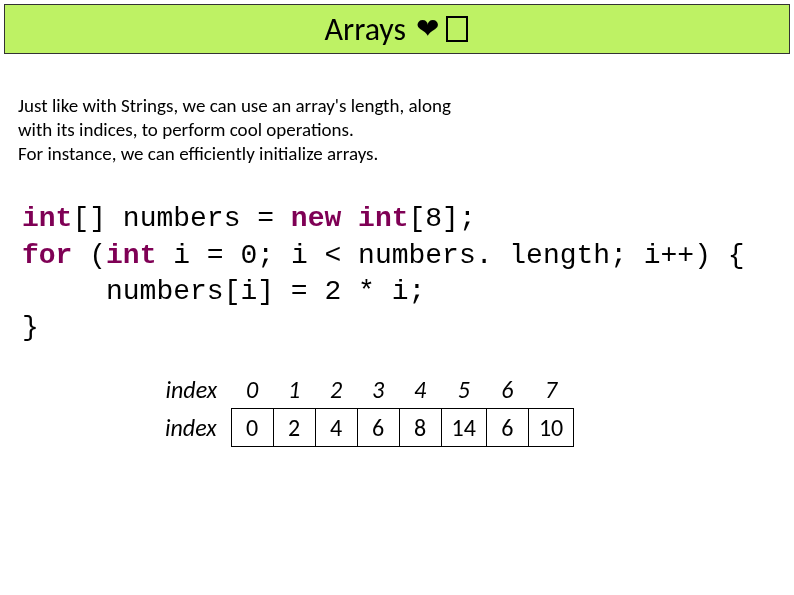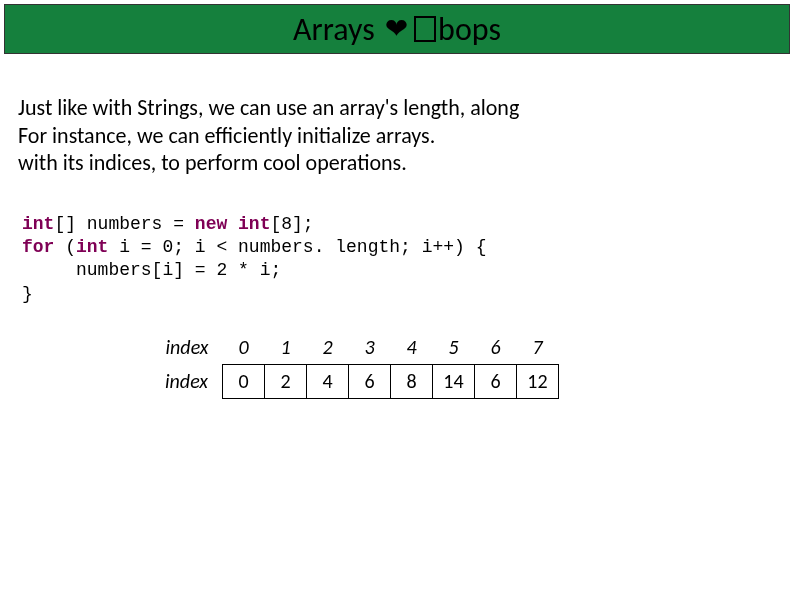--- a/index.html
+++ b/index.html
@@ -6,21 +6,21 @@
   body {
     width: 794px;
     height: 595px;
     background: #ffffff;
     font-family: Calibri, "Segoe UI", Arial, sans-serif;
     color: #000;
     position: relative;
     padding: 0;
   }
   .title-bar {
-    background: #15803d;
+    background: #bef264;
     border: 1px solid #333;
     margin: 4px 4px 0 4px;
     height: 50px;
     display: flex;
     align-items: center;
     justify-content: center;
     font-size: 32px;
     color: #000;
   }
   .title-bar .heart {
@@ -30,43 +30,43 @@
   }
   .title-bar .glyph-box {
     display: inline-block;
     width: 22px;
     height: 26px;
     border: 2px solid #000;
     margin-right: 2px;
     vertical-align: middle;
   }
   .body-text {
-    font-size: 22px;
+    font-size: 19px;
     line-height: 1.25;
     padding: 40px 18px 0 18px;
     color: #000;
   }
   .code-block {
     font-family: Consolas, "Courier New", monospace;
-    font-size: 18px;
+    font-size: 28px;
     line-height: 1.3;
     padding: 36px 18px 0 22px;
     white-space: pre;
     color: #000;
   }
   .kw-type { color: #7f0055; font-weight: bold; }
   .kw { color: #7f0055; font-weight: bold; }
   .table-wrap {
     padding: 24px 0 0 155px;
   }
   table {
     border-collapse: collapse;
   }
   td, th {
-    font-size: 20px;
+    font-size: 24px;
     text-align: center;
     padding: 4px 10px;
     min-width: 42px;
     height: 34px;
   }
   .row-label {
     font-style: italic;
     text-align: right;
     padding-right: 14px;
     border: none;
@@ -82,27 +82,26 @@
     font-family: Calibri, "Segoe UI", Arial, sans-serif;
   }
 </style>
 </head>
 <body>
 
 <div class="title-bar">
   <span>Arrays</span>
   <span class="heart">❤</span>
   <span class="glyph-box"></span>
-  <span>bops</span>
 </div>
 
 <div class="body-text">
   <div>Just like with Strings, we can use an array's length, along</div>
+  <div>with its indices, to perform cool operations.</div>
   <div>For instance, we can efficiently initialize arrays.</div>
-  <div>with its indices, to perform cool operations.</div>
 </div>
 
 <div class="code-block"><span class="kw-type">int</span><span>[] numbers = </span><span class="kw">new</span><span class="kw-type"> int</span><span>[8];</span>
 <span class="kw">for</span><span> (</span><span class="kw-type">int</span><span> i = 0; i &lt; numbers. length; i++) {</span>
 <span>     numbers[i] = 2 * i;</span>
 <span>}</span></div>
 
 <div class="table-wrap">
   <table>
     <tbody>
@@ -119,17 +118,17 @@
     </tr>
     <tr>
       <td class="row-label">index</td>
       <td class="val-cell">0</td>
       <td class="val-cell">2</td>
       <td class="val-cell">4</td>
       <td class="val-cell">6</td>
       <td class="val-cell">8</td>
       <td class="val-cell">14</td>
       <td class="val-cell">6</td>
-      <td class="val-cell">12</td>
+      <td class="val-cell">10</td>
     </tr>
   </tbody>
     </table>
 </div>
 
 </body></html>

